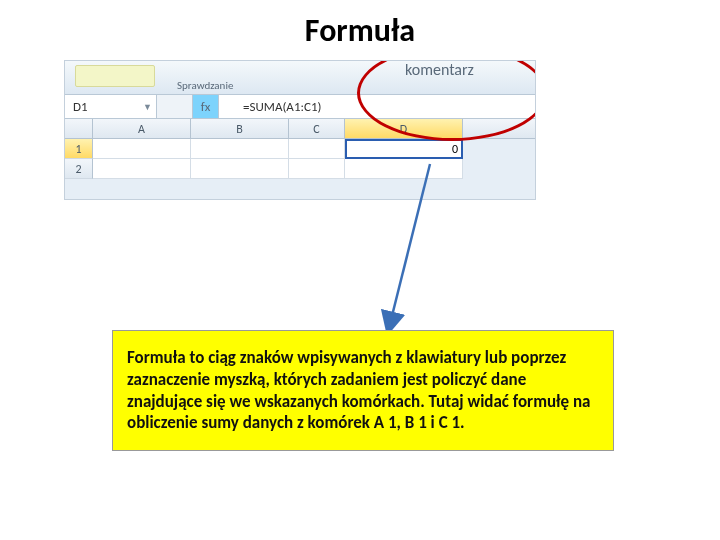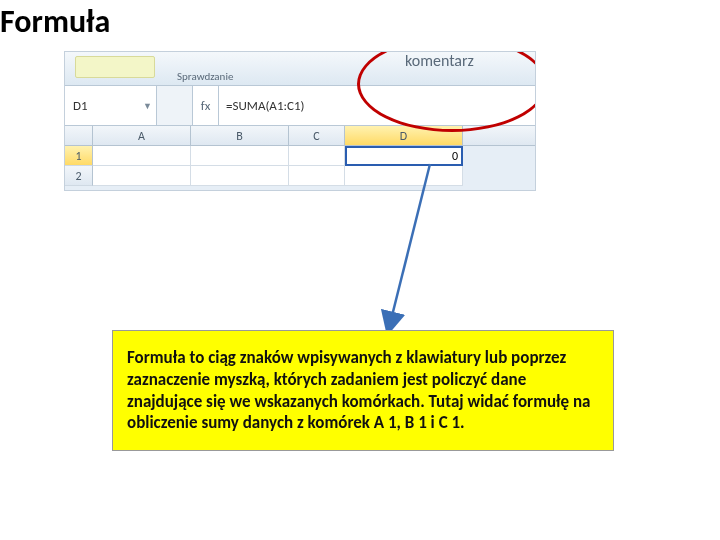--- a/index.html
+++ b/index.html
@@ -1,28 +1,28 @@
 <!DOCTYPE html>
 <html><head>
 <meta charset="utf-8">
 <style>
   * { box-sizing: border-box; margin: 0; padding: 0; }
   body { width: 720px; height: 540px; background: #fff; font-family: Calibri, Arial, sans-serif; position: relative; overflow: hidden; }
-  .slide-title { text-align: left; font-size: 32px; font-weight: bold; margin-top: 2px; margin-bottom: 10px; }
+  .slide-title { text-align: center; font-size: 32px; font-weight: bold; margin-top: 11px; margin-bottom: 10px; }
   .excel-shot { position: relative; margin-left: 64px; width: 472px; height: 140px; background: #e6eef6; border: 1px solid #c4d0dc; overflow: hidden; }
   .ribbon-area { height: 34px; background: linear-gradient(#f4f8fb, #dde8f2); position: relative; border-bottom: 1px solid #b9c8d6; text-align: right; }
   .ribbon-group-label { position: absolute; bottom: 2px; left: 112px; font-size: 11px; color: #5a6a7a; }
   .ribbon-komentarz { position: absolute; bottom: 15px; left: 340px; font-size: 16px; color: #5a6a7a; }
   .ribbon-blob1 { position: absolute; left: 10px; top: 4px; width: 80px; height: 22px; background: #f3f6c8; border: 1px solid #d8da9a; border-radius: 2px; }
-  .namebox-row { height: 40px; background: #ffffff; display: flex; align-items: stretch; border-bottom: 1px solid #b9c8d6; }
+  .namebox-row { height: 24px; background: #7dd3fc; display: flex; align-items: stretch; border-bottom: 1px solid #b9c8d6; }
   .name-box { width: 92px; border-right: 1px solid #b9c8d6; display: flex; align-items: center; padding-left: 8px; font-size: 13px; background: #fff; color: #333; }
   .name-box-caret { margin-left: auto; margin-right: 4px; font-size: 9px; color: #7a8a99; }
   .fn-buttons { width: 36px; border-right: 1px solid #b9c8d6; background: #eef3f8; }
   .fx-label { width: 26px; display: flex; align-items: center; justify-content: center; font-size: 13px; color: #5a6a7a; border-right: 1px solid #b9c8d6; }
-  .formula-input { flex: 1; background: #fff; display: flex; align-items: center; padding-left: 7px; font-size: 13px; color: #333; }
+  .formula-input { flex: 1; background: #fff; display: flex; align-items: center; padding-left: 24px; font-size: 13px; color: #333; }
   .sheet { position: relative; }
   .col-headers { display: flex; height: 20px; background: linear-gradient(#f2f6fa, #dfe8f1); border-bottom: 1px solid #b4c3d1; }
   .rowhead-spacer { width: 28px; border-right: 1px solid #b4c3d1; }
   .col-h { border-right: 1px solid #b4c3d1; text-align: center; font-size: 12px; color: #4a5a69; line-height: 20px; }
   .col-A { width: 98px; }
   .col-B { width: 98px; }
   .col-C { width: 56px; }
   .col-D { width: 118px; background: linear-gradient(#fff2b0, #ffda66); }
   .row { display: flex; height: 20px; }
   .row-h { width: 28px; border-right: 1px solid #b4c3d1; border-bottom: 1px solid #cfd9e3; text-align: center; font-size: 12px; color: #4a5a69; background: linear-gradient(#f2f6fa, #dfe8f1); line-height: 20px; }

